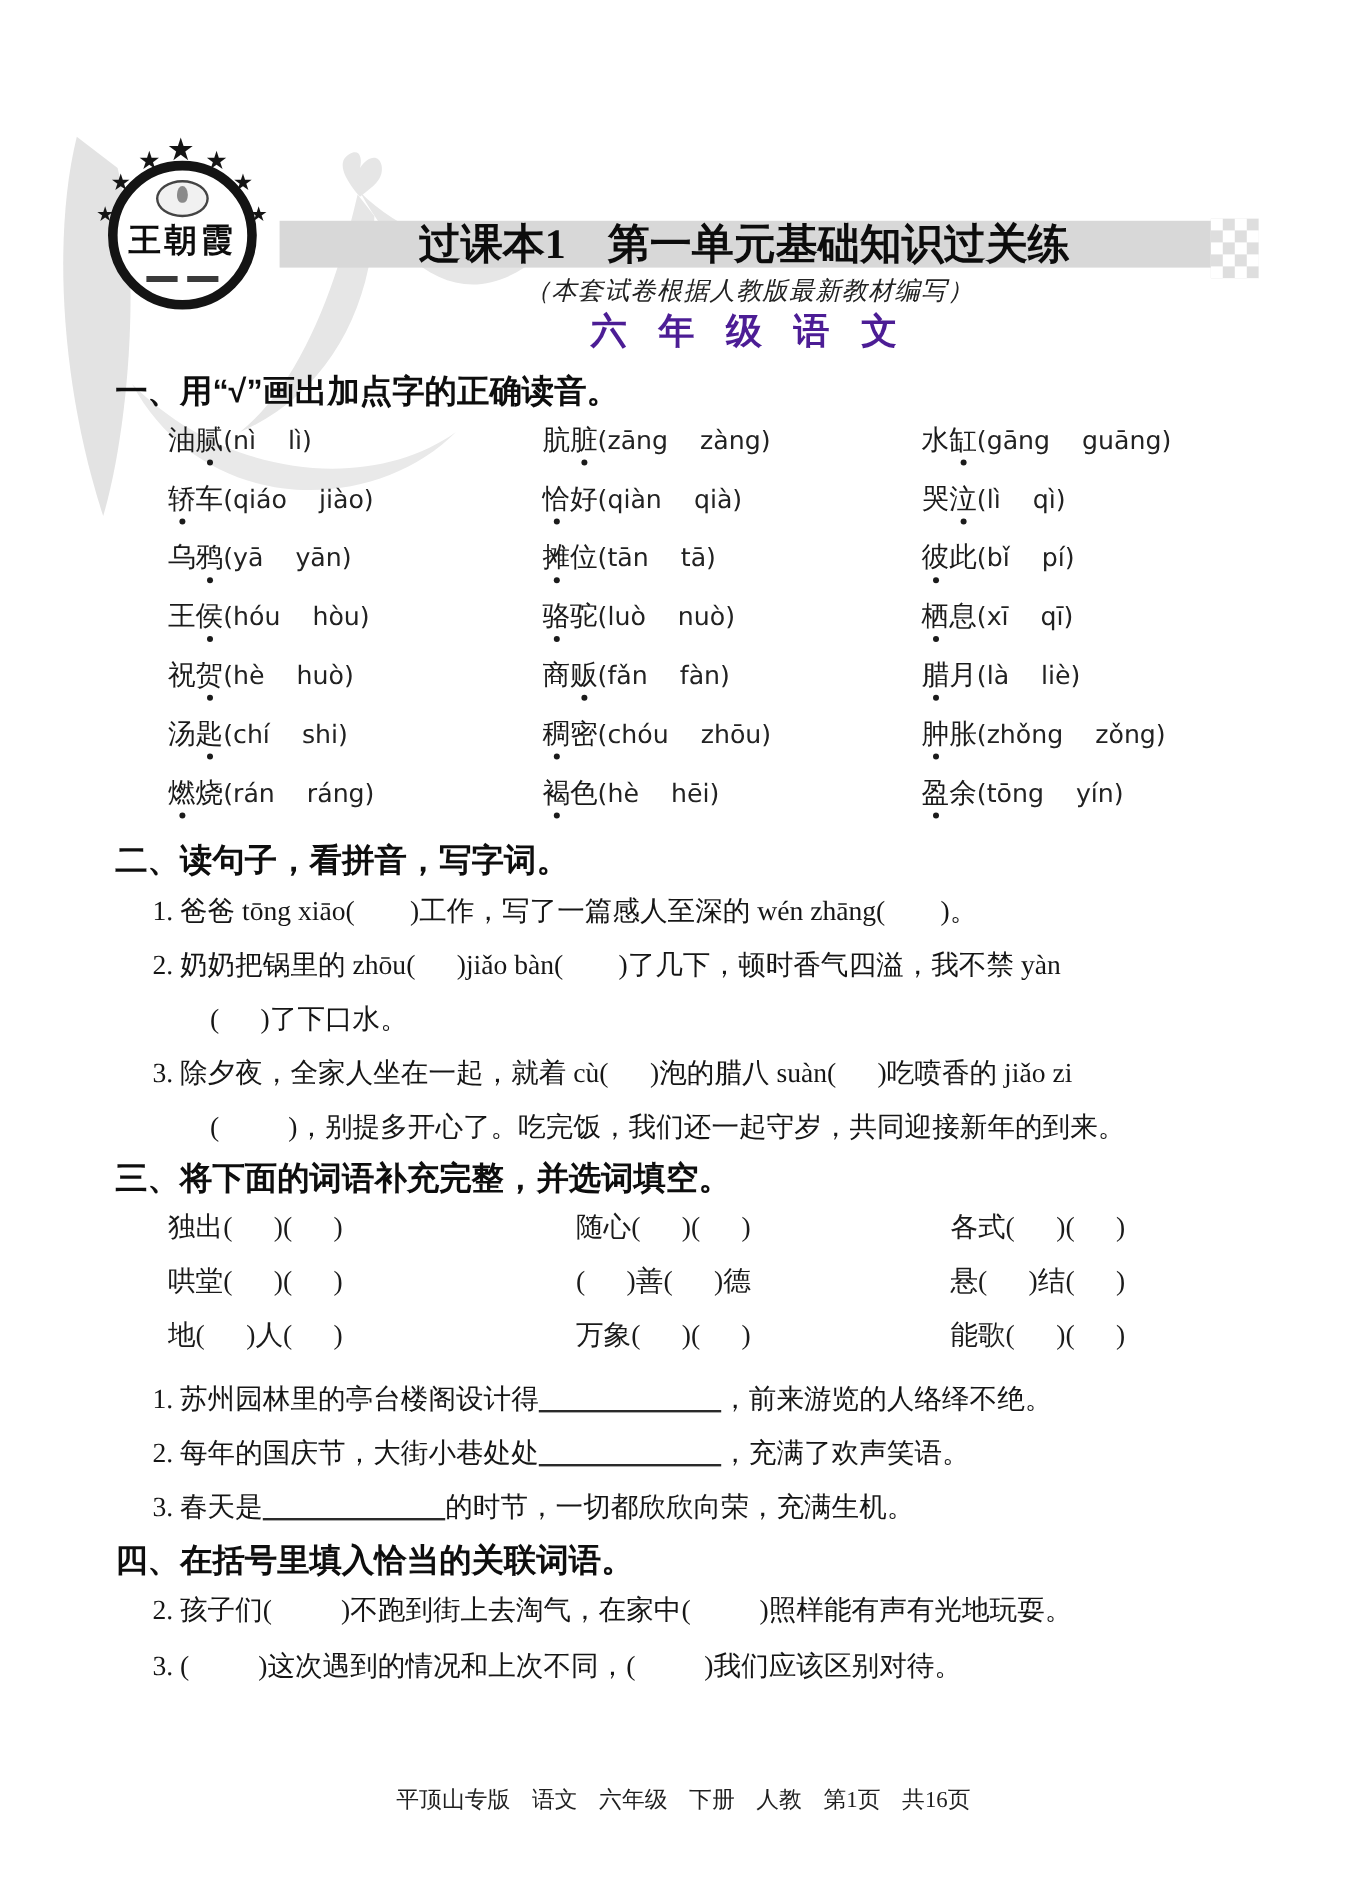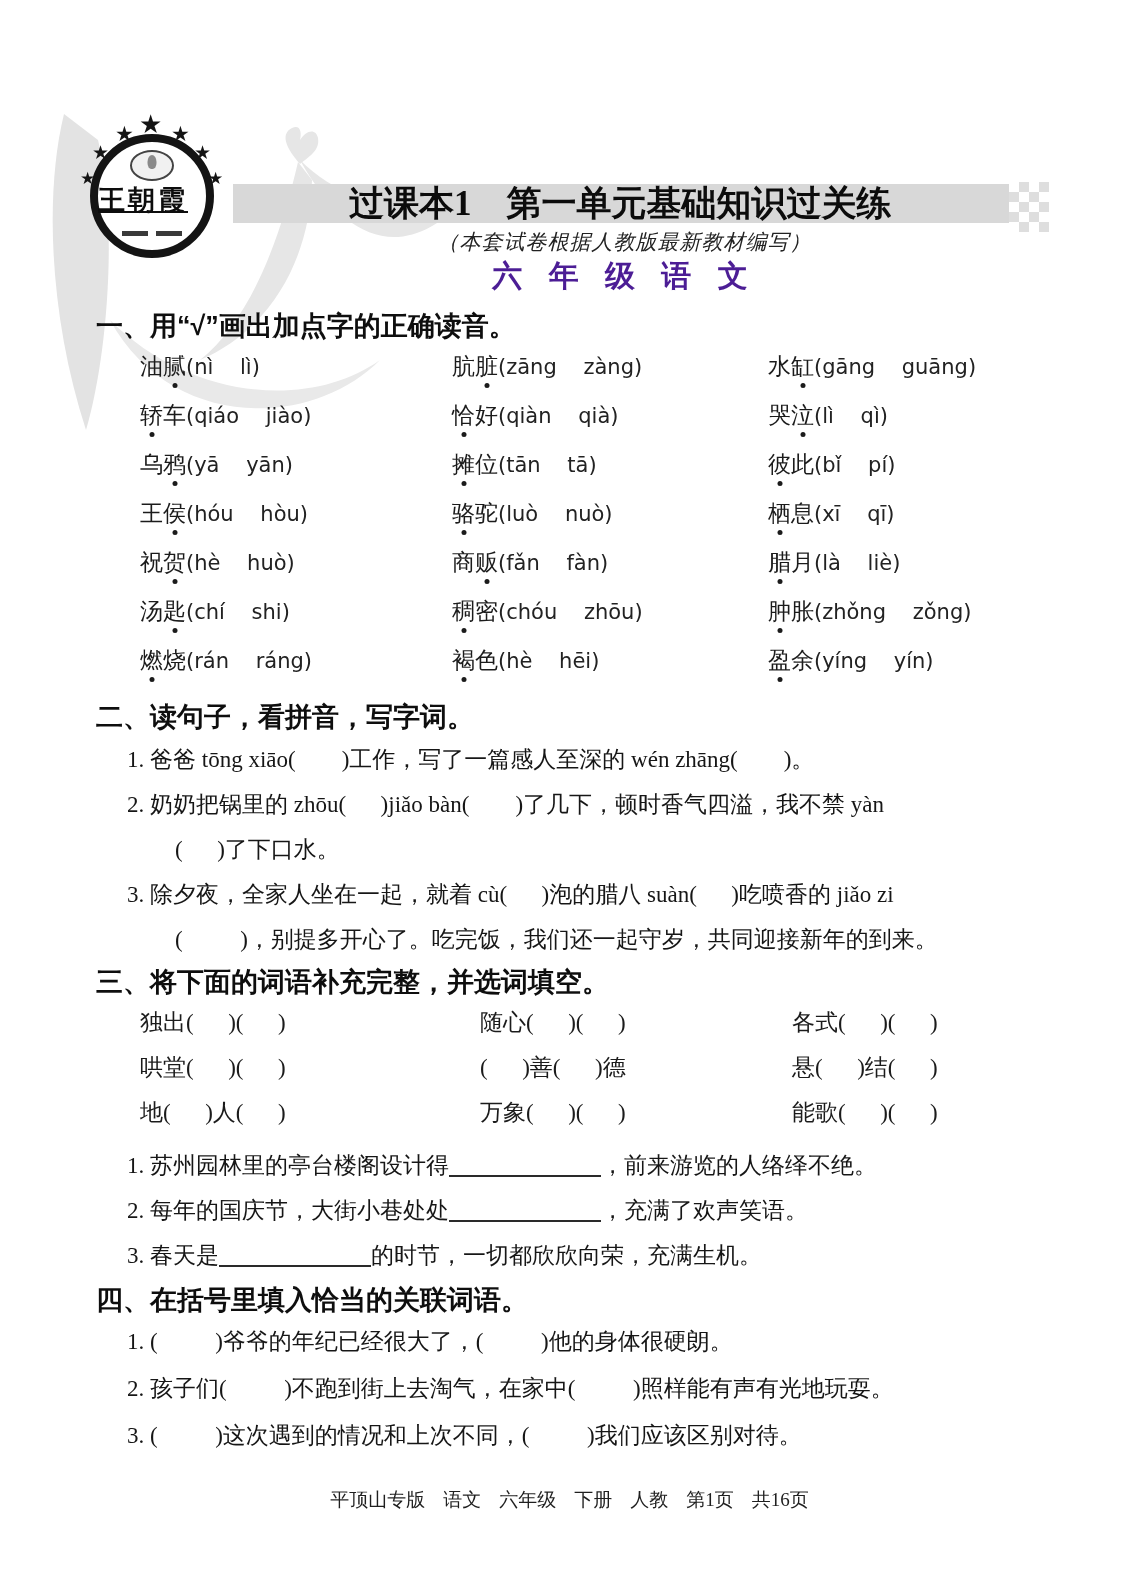--- a/index.html
+++ b/index.html
@@ -28,22 +28,22 @@
          font-family:"Liberation Sans",sans-serif;color:#4c1d95;z-index:1;}
   
   .logo{position:absolute;top:116px;left:84px;width:140px;height:148px;z-index:2;}
   .lstar{position:absolute;color:#141414;line-height:1;}
   .ring{position:absolute;top:18px;left:6px;width:124px;height:124px;border-radius:50%;
         border:8px solid #141414;background:#fff;box-sizing:border-box;}
   .portrait{position:absolute;top:8px;left:50%;transform:translateX(-50%);width:40px;height:27px;
             border:2px solid #444;border-radius:50%;background:#f1f1f1;}
   .portrait::after{content:"";position:absolute;top:3px;left:50%;transform:translateX(-50%);
             width:9px;height:14px;background:#8a8a8a;border-radius:50% 50% 42% 42%;}
-  .logo-name{position:absolute;top:40px;left:0;width:100%;font-weight:900;
-             font-size:27px;letter-spacing:3px;color:#0d0d0d;text-decoration:underline;}
+  .logo-name{position:absolute;top:40px;left:0;width:100%;text-align:center;font-weight:900;
+             font-size:27px;letter-spacing:3px;color:#0d0d0d;}
   .logo-micro{position:absolute;top:80px;left:0;width:100%;text-align:center;}
   .logo-micro i{display:inline-block;width:26px;height:5px;background:#3a3a3a;margin:0 4px;}
   
   .content{position:relative;z-index:1;padding:0 96px;}
   .sec-title{font-family:"Liberation Sans",sans-serif;font-weight:bold;font-size:27px;
              line-height:32px;color:#0e0e0e;}
   .t1{margin-top:8px;} .t2{margin-top:6px;} .t3{margin-top:4px;} .t4{margin-top:6px;}
   .s1-grid{display:grid;grid-template-columns:312px 316px 1fr;grid-auto-rows:49px;margin:10px 0 0 44px;}
   .s1-item{white-space:pre;font-size:23px;line-height:30px;}
   .dotted{position:relative;}
@@ -141,21 +141,21 @@
         <div class="s1-item"><span class="hz">汤</span><span class="hz dotted">匙</span><span class="hz"></span><span class="py">(chí    shi)</span></div>
 
         <div class="s1-item"><span class="hz"></span><span class="hz dotted">稠</span><span class="hz">密</span><span class="py">(chóu    zhōu)</span></div>
 
         <div class="s1-item"><span class="hz"></span><span class="hz dotted">肿</span><span class="hz">胀</span><span class="py">(zhǒng    zǒng)</span></div>
 
         <div class="s1-item"><span class="hz"></span><span class="hz dotted">燃</span><span class="hz">烧</span><span class="py">(rán    ráng)</span></div>
 
         <div class="s1-item"><span class="hz"></span><span class="hz dotted">褐</span><span class="hz">色</span><span class="py">(hè    hēi)</span></div>
 
-        <div class="s1-item"><span class="hz"></span><span class="hz dotted">盈</span><span class="hz">余</span><span class="py">(yíng    yín)</span></div>
+        <div class="s1-item"><span class="hz"></span><span class="hz dotted">盈</span><span class="hz">余</span><span class="py">(tōng    yín)</span></div>
       </div>
 
     <div class="sec-title t2">二、读句子，看拼音，写字词。</div>
     <div class="s2-lines">
       <div class="line ind1">1. 爸爸 tōng xiāo(        )工作，写了一篇感人至深的 wén zhāng(        )。</div>
       <div class="line ind1">2. 奶奶把锅里的 zhōu(      )jiǎo bàn(        )了几下，顿时香气四溢，我不禁 yàn</div>
       <div class="line ind2">(      )了下口水。</div>
       <div class="line ind1">3. 除夕夜，全家人坐在一起，就着 cù(      )泡的腊八 suàn(      )吃喷香的 jiǎo zi</div>
       <div class="line ind2">(          )，别提多开心了。吃完饭，我们还一起守岁，共同迎接新年的到来。</div>
     </div>
@@ -183,21 +183,20 @@
       </div>
     <div class="s3-sentences">
       <div class="line"><span>1. 苏州园林里的亭台楼阁设计得</span><span class="blank"></span><span>，前来游览的人络绎不绝。</span></div>
       <div class="line"><span>2. 每年的国庆节，大街小巷处处</span><span class="blank"></span><span>，充满了欢声笑语。</span></div>
       <div class="line"><span>3. 春天是</span><span class="blank"></span><span>的时节，一切都欣欣向荣，充满生机。</span></div>
     </div>
 
     <div class="sec-title t4">四、在括号里填入恰当的关联词语。</div>
     <div class="s4-lines">
 
-        <div class="line">1. (          )爷爷的年纪已经很大了，(          )他的身体很硬朗。</div>
 
         <div class="line">2. 孩子们(          )不跑到街上去淘气，在家中(          )照样能有声有光地玩耍。</div>
 
         <div class="line">3. (          )这次遇到的情况和上次不同，(          )我们应该区别对待。</div>
       </div>
 
   </div>
 
   <div class="footer">
     <span>平顶山专版</span><span>语文</span><span>六年级</span><span>下册</span><span>人教</span><span>第1页</span><span>共16页</span>

